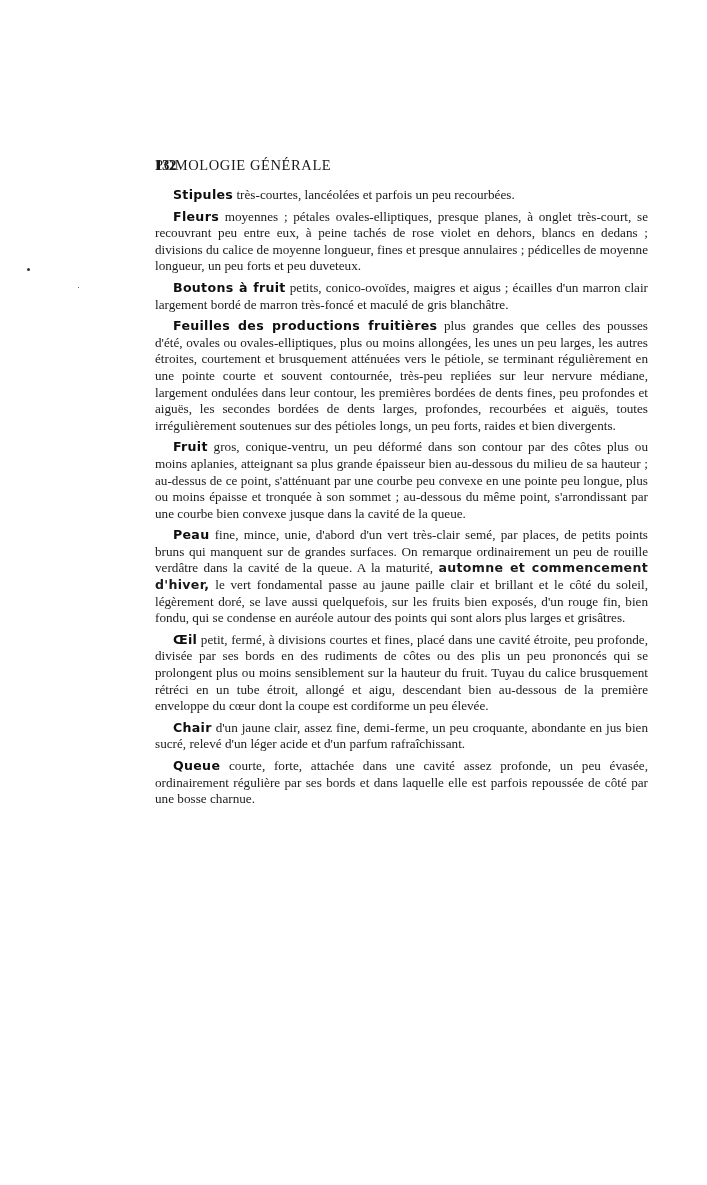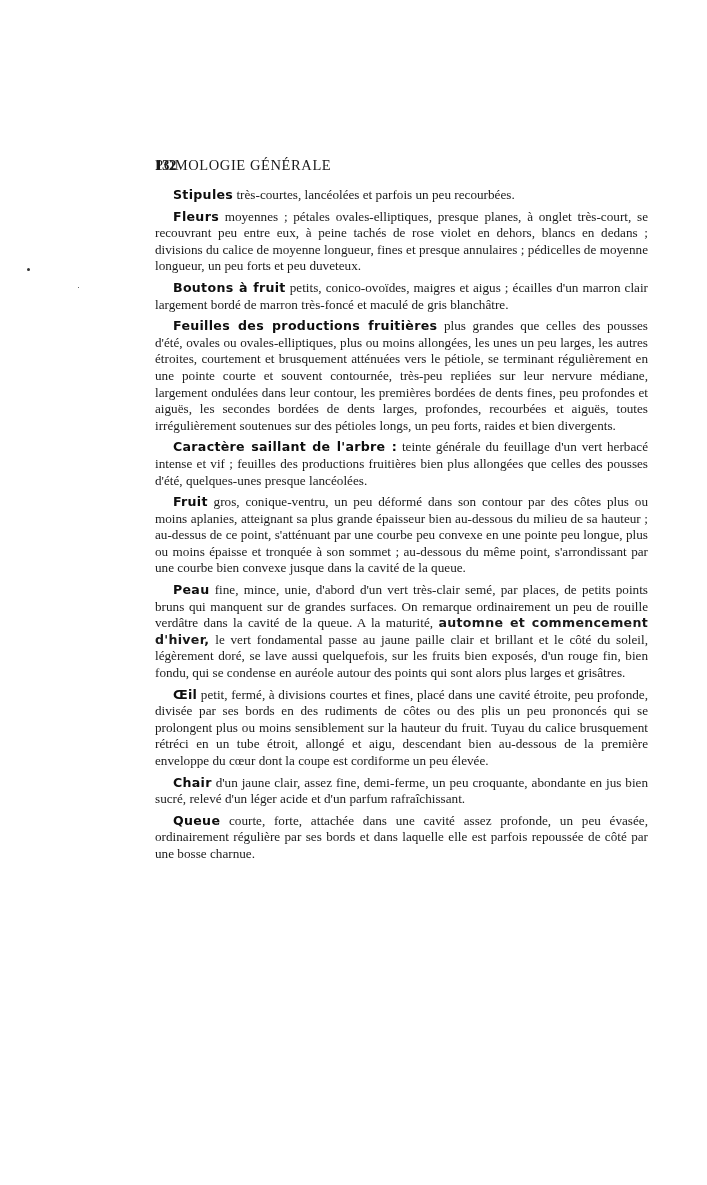--- a/index.html
+++ b/index.html
@@ -83,21 +83,20 @@
   </div>
 
   <p class="paragraph"><span class="lead">Stipules</span><span> très-courtes, lancéolées et parfois un peu recourbées.</span></p>
 
   <p class="paragraph"><span class="lead">Fleurs</span><span> moyennes ; pétales ovales-elliptiques, presque planes, à onglet très-court, se recouvrant peu entre eux, à peine tachés de rose violet en dehors, blancs en dedans ; divisions du calice de moyenne longueur, fines et presque annulaires ; pédicelles de moyenne longueur, un peu forts et peu duveteux.</span></p>
 
   <p class="paragraph"><span class="lead">Boutons à fruit</span><span> petits, conico-ovoïdes, maigres et aigus ; écailles d'un marron clair largement bordé de marron très-foncé et maculé de gris blanchâtre.</span></p>
 
   <p class="paragraph"><span class="lead">Feuilles des productions fruitières</span><span> plus grandes que celles des pousses d'été, ovales ou ovales-elliptiques, plus ou moins allongées, les unes un peu larges, les autres étroites, courtement et brusquement atténuées vers le pétiole, se terminant régulièrement en une pointe courte et souvent contournée, très-peu repliées sur leur nervure médiane, largement ondulées dans leur contour, les premières bordées de dents fines, peu profondes et aiguës, les secondes bordées de dents larges, profondes, recourbées et aiguës, toutes irrégulièrement soutenues sur des pétioles longs, un peu forts, raides et bien divergents.</span></p>
 
-  <p class="paragraph"><span class="lead">Caractère saillant de l'arbre :</span><span> teinte générale du feuillage d'un vert herbacé intense et vif ; feuilles des productions fruitières bien plus allongées que celles des pousses d'été, quelques-unes presque lancéolées.</span></p>
 
   <p class="paragraph"><span class="lead">Fruit</span><span> gros, conique-ventru, un peu déformé dans son contour par des côtes plus ou moins aplanies, atteignant sa plus grande épaisseur bien au-dessous du milieu de sa hauteur ; au-dessus de ce point, s'atténuant par une courbe peu convexe en une pointe peu longue, plus ou moins épaisse et tronquée à son sommet ; au-dessous du même point, s'arrondissant par une courbe bien convexe jusque dans la cavité de la queue.</span></p>
 
   <p class="paragraph"><span class="lead">Peau</span><span> fine, mince, unie, d'abord d'un vert très-clair semé, par places, de petits points bruns qui manquent sur de grandes surfaces. On remarque ordinairement un peu de rouille verdâtre dans la cavité de la queue. A la maturité, </span><span class="inline-bold">automne et commencement d'hiver,</span><span> le vert fondamental passe au jaune paille clair et brillant et le côté du soleil, légèrement doré, se lave aussi quelquefois, sur les fruits bien exposés, d'un rouge fin, bien fondu, qui se condense en auréole autour des points qui sont alors plus larges et grisâtres.</span></p>
 
   <p class="paragraph"><span class="lead">Œil</span><span> petit, fermé, à divisions courtes et fines, placé dans une cavité étroite, peu profonde, divisée par ses bords en des rudiments de côtes ou des plis un peu prononcés qui se prolongent plus ou moins sensiblement sur la hauteur du fruit. Tuyau du calice brusquement rétréci en un tube étroit, allongé et aigu, descendant bien au-dessous de la première enveloppe du cœur dont la coupe est cordiforme un peu élevée.</span></p>
 
   <p class="paragraph"><span class="lead">Chair</span><span> d'un jaune clair, assez fine, demi-ferme, un peu croquante, abondante en jus bien sucré, relevé d'un léger acide et d'un parfum rafraîchissant.</span></p>
 
   <p class="paragraph"><span class="lead">Queue</span><span> courte, forte, attachée dans une cavité assez profonde, un peu évasée, ordinairement régulière par ses bords et dans laquelle elle est parfois repoussée de côté par une bosse charnue.</span></p>

